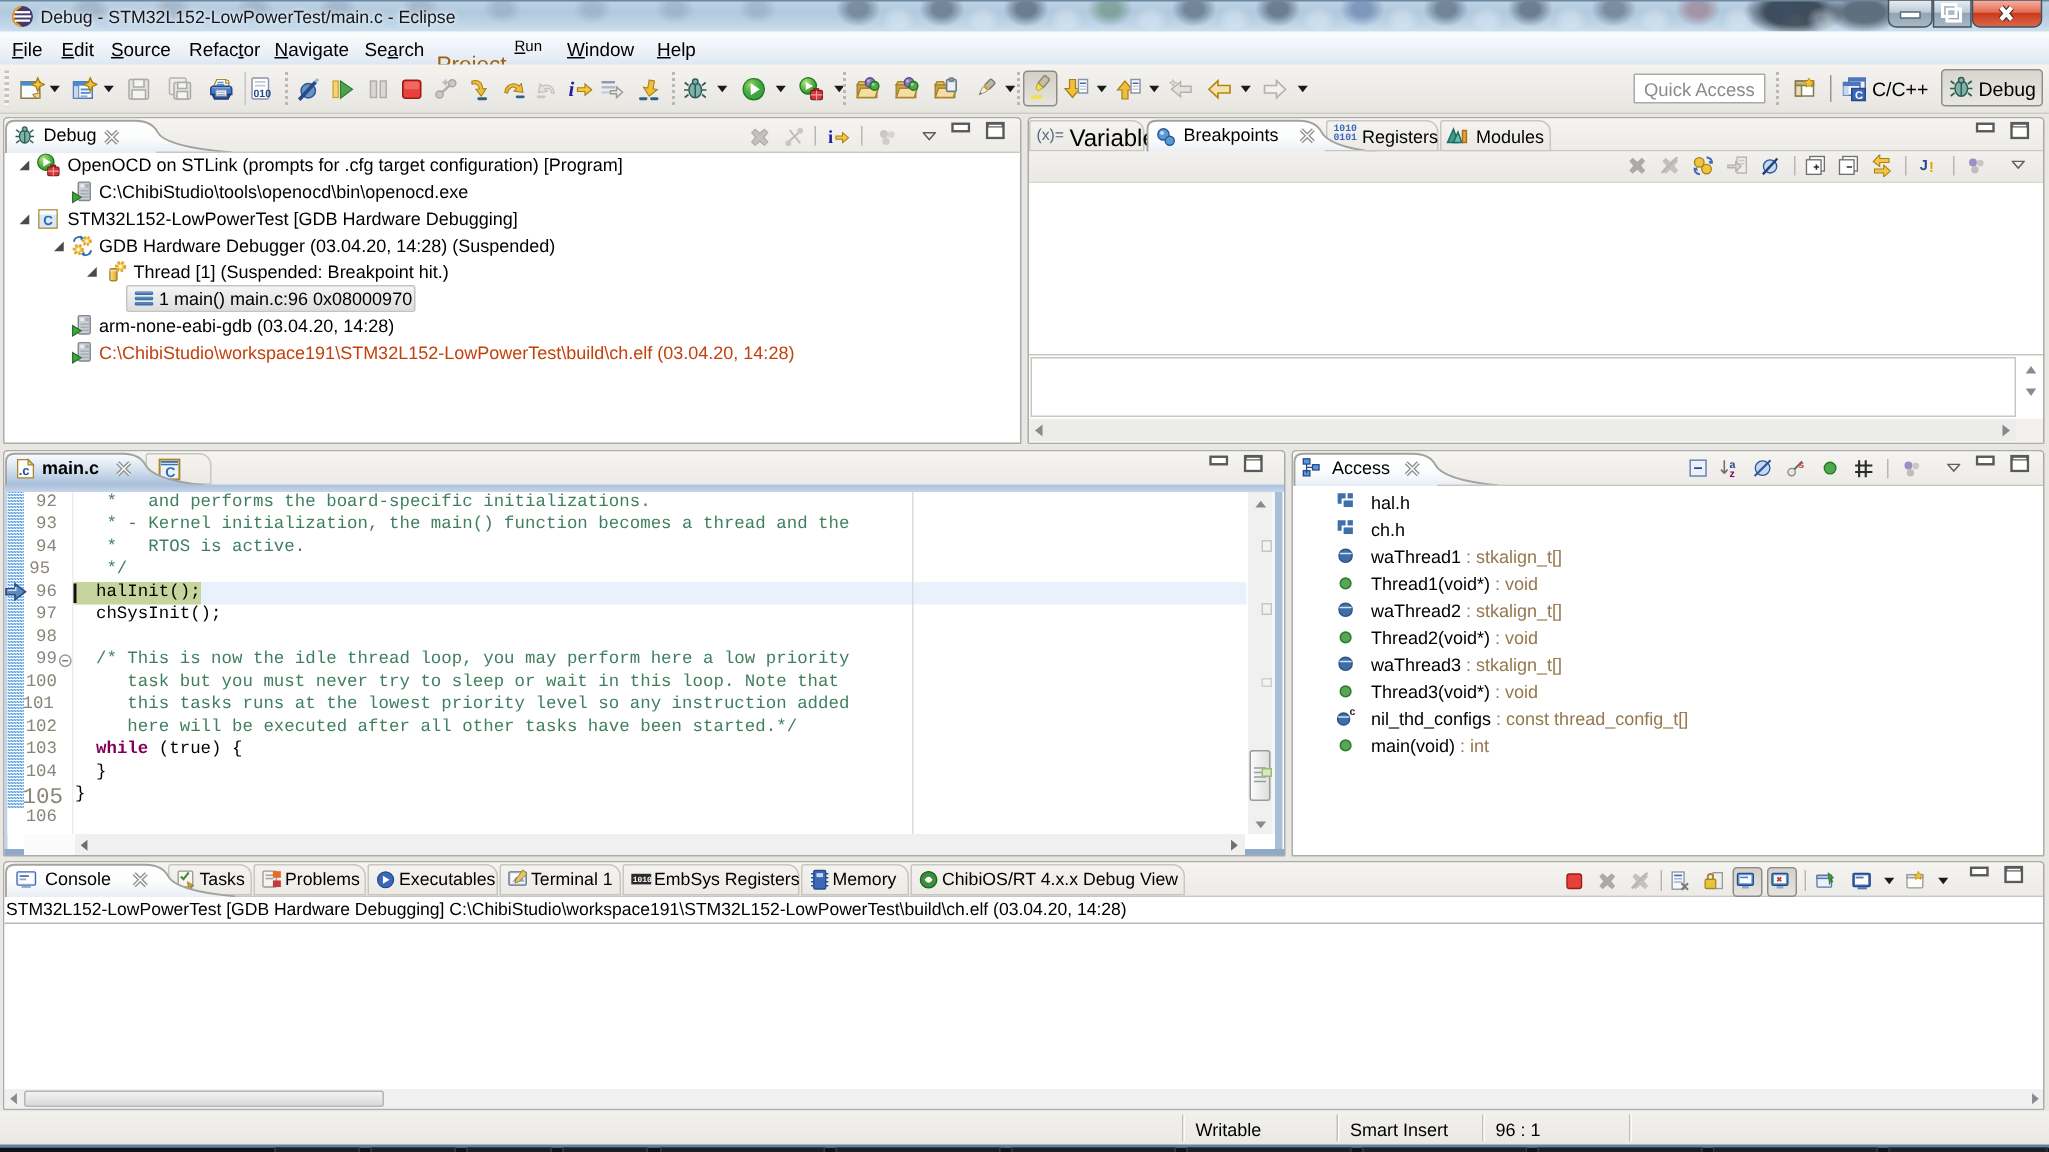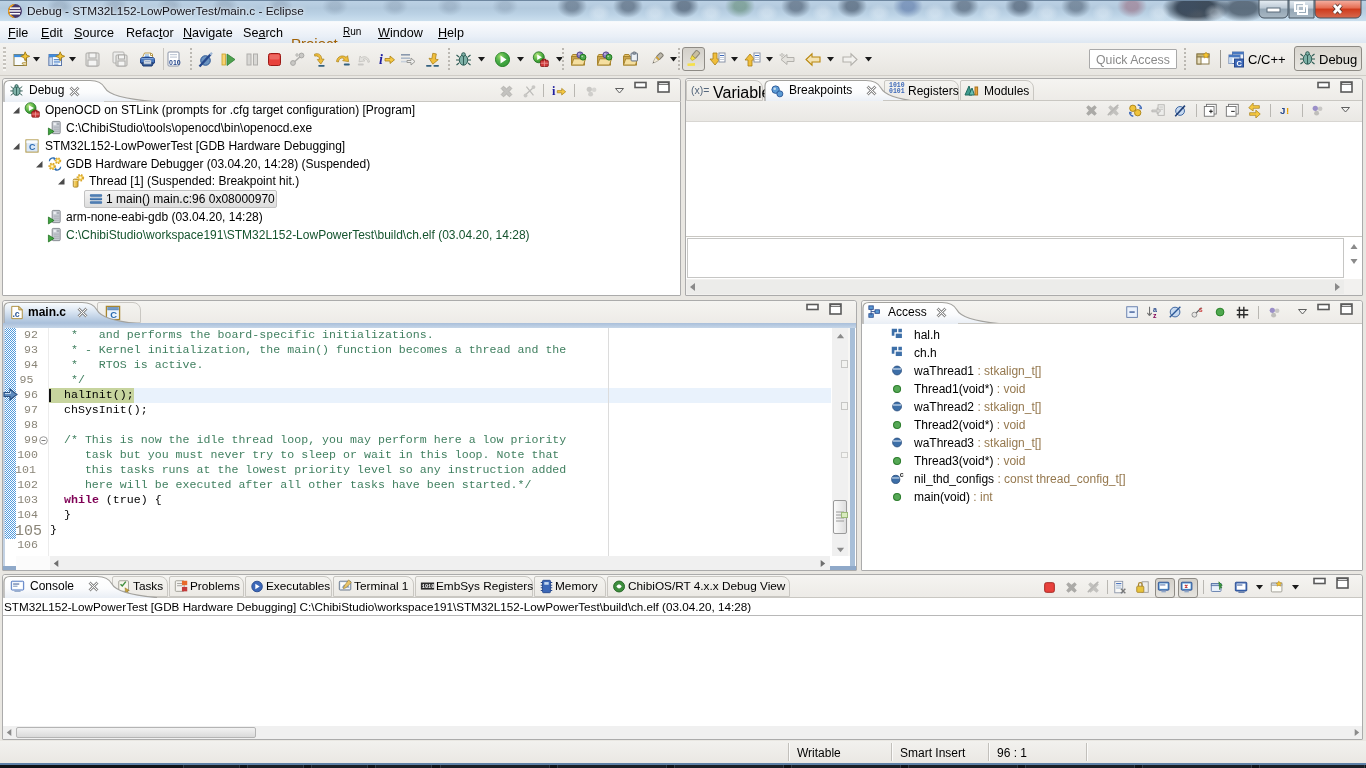--- a/index.html
+++ b/index.html
@@ -485,21 +485,21 @@
 <div class="abs" style="left:66px;top:210.22px;font-size:12px;color:#000;white-space:pre">arm-none-eabi-gdb (03.04.20, 14:28)</div>
 <svg class="abs" style="left:47px;top:227.09px" width="16" height="16" viewBox="0 0 17 17">
     <rect x="5.5" y="1.5" width="8.5" height="13" rx="1" fill="#C9CDD4" stroke="#83878E"></rect>
     <rect x="7" y="3" width="2.4" height="2.4" fill="#EDEFF2"></rect>
     <rect x="10.6" y="3" width="2.4" height="2.4" fill="#A9AEB6"></rect>
     <rect x="7" y="7" width="6" height="1.1" fill="#A9AEB6"></rect>
     <rect x="7" y="9.2" width="6" height="1.1" fill="#A9AEB6"></rect>
     <rect x="7" y="11.4" width="6" height="1.1" fill="#A9AEB6"></rect>
     <path d="M1.5 8.5l6 3.7-6 3.7z" fill="#3FA43F" stroke="#1E6E1E" stroke-width=".8"></path>
   </svg>
-<div class="abs" style="left:66px;top:228.09px;font-size:12px;color:#14532d;white-space:pre">C:\ChibiStudio\workspace191\STM32L152-LowPowerTest\build\ch.elf (03.04.20, 14:28)</div>
+<div class="abs" style="left:66px;top:228.09px;font-size:12px;color:#c2410c;white-space:pre">C:\ChibiStudio\workspace191\STM32L152-LowPowerTest\build\ch.elf (03.04.20, 14:28)</div>
 <div class="abs" style="left:685px;top:78px;width:678px;height:218px;background:#fff;border:1px solid #ABABAB;border-radius:3px 3px 1px 1px"></div>
 <div class="abs" style="left:686px;top:79px;width:676px;height:22px;background:linear-gradient(180deg,#F5F4F1,#EDEBE7);border-radius:3px 3px 0 0"></div>
 <div class="abs" style="left:686px;top:80px;width:77px;height:21px;background:linear-gradient(180deg,#F4F3F0,#ECEAE5);border:1px solid #C9C7C2;border-radius:2px 8px 0 0"></div>
 <div class="abs" style="left:691px;top:84px;font-size:10.5px;color:#55677C">(x)=</div>
 <div class="abs" style="left:713px;top:84px;font-size:16px;color:#000000">Variables</div>
 <div class="abs" style="left:884px;top:80px;width:75px;height:21px;background:linear-gradient(180deg,#F4F3F0,#ECEAE5);border:1px solid #C9C7C2;border-radius:2px 8px 0 0"></div>
 <div class="abs" style="left:889px;top:83px;font-size:6.5px;font-weight:bold;color:#3C68B8;line-height:6px;font-family:'Liberation Mono',monospace">1010<br>0101</div>
 <div class="abs" style="left:908px;top:84px;font-size:12px;color:#000">Registers</div>
 <div class="abs" style="left:960px;top:80px;width:74px;height:21px;background:linear-gradient(180deg,#F4F3F0,#ECEAE5);border:1px solid #C9C7C2;border-radius:2px 8px 0 0"></div>
 <svg class="abs" style="left:964px;top:84px" width="15" height="13" viewBox="0 0 15 13">

